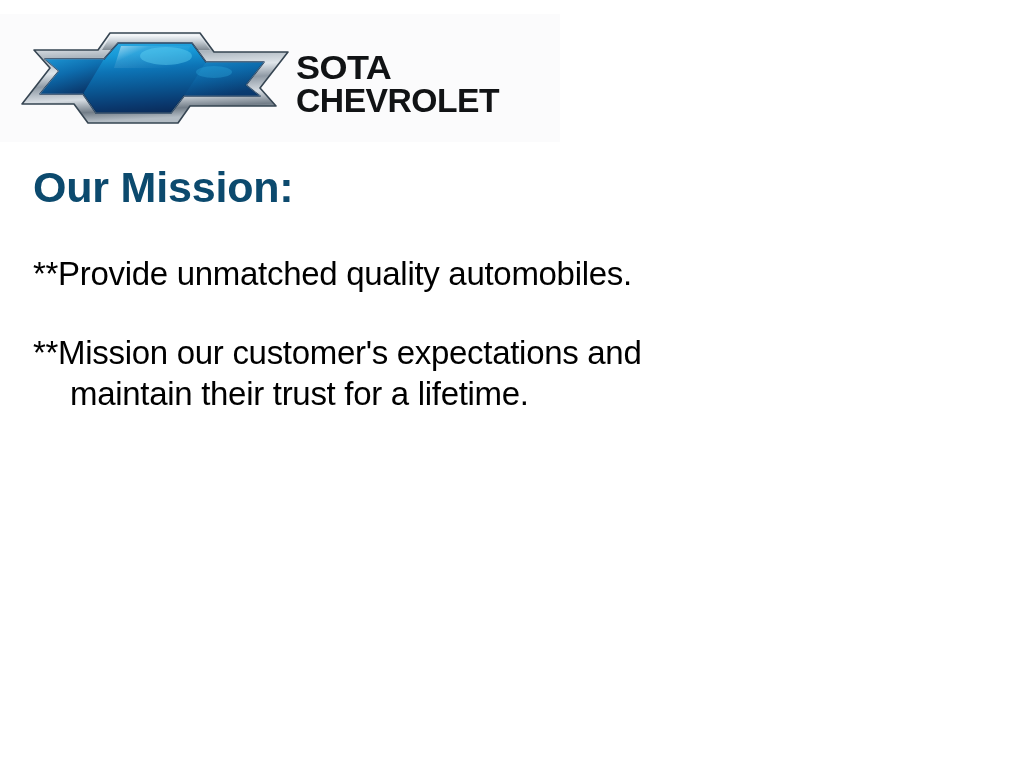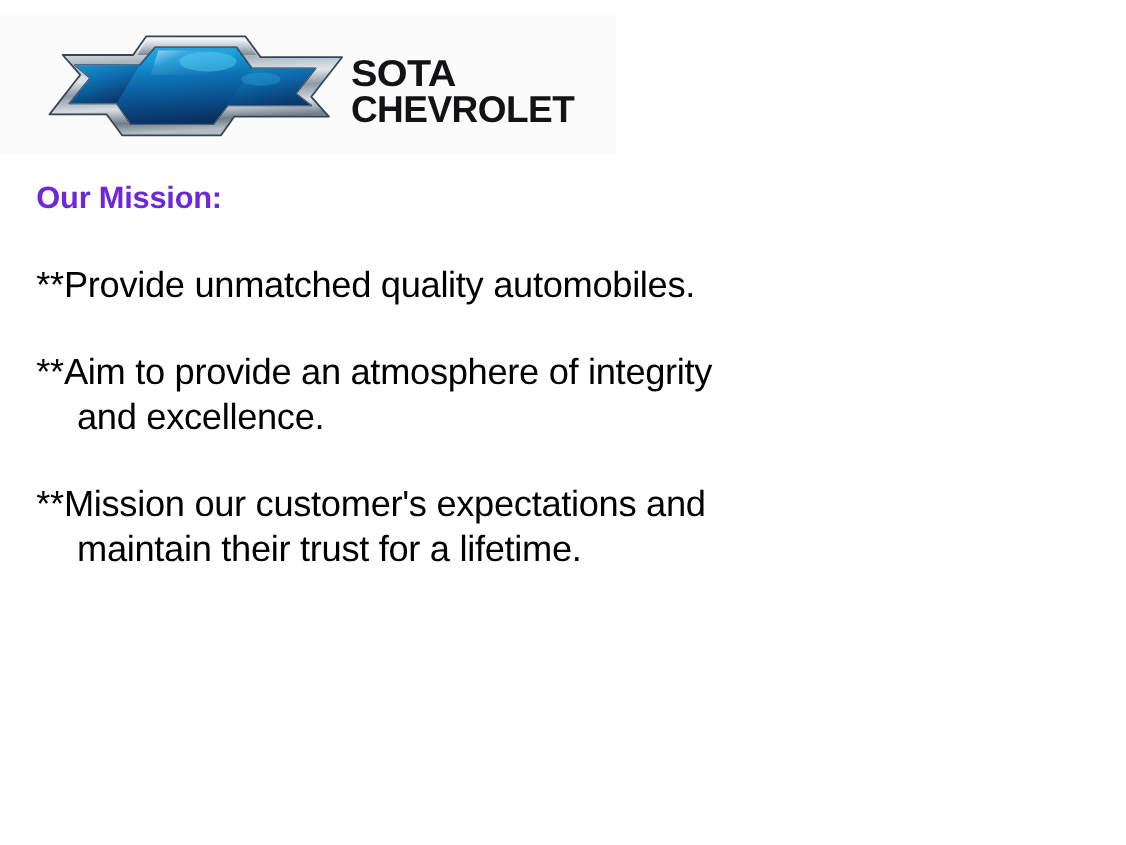--- a/index.html
+++ b/index.html
@@ -27,21 +27,20 @@
     background: #fbfbfc;
   }
 
   
   .logo-lockup {
     position: absolute;
     left: 0px;
     top: 14px;
     width: 560px;
     height: 128px;
-    margin-left: 23px;
   }
 
   .bowtie-wrap {
     position: absolute;
     left: 14px;
     top: 12px;
     width: 282px;
     height: 104px;
   }
   .bowtie-wrap svg { display: block; width: 100%; height: 100%; }
@@ -83,24 +82,24 @@
   
   .body-copy {
     position: absolute;
     left: 33px;
     top: 152px;
     width: 960px;
     color: #000000;
   }
 
   .mission-heading {
-    font-size: 28px;
+    font-size: 43px;
     font-weight: 700;
     line-height: 1.0;
-    color: #6d28d9;
+    color: #0c4a6e;
     margin: 0 0 0 0;
     padding-top: 14px;
     letter-spacing: -0.2px;
     white-space: nowrap;
   }
 
   .bullet {
     font-size: 33px;
     font-weight: 400;
     line-height: 41px;
@@ -189,20 +188,18 @@
     </div>
   </div>
 
   <div class="body-copy">
 
     <div class="mission-heading">Our Mission:</div>
 
     <div class="bullet bullet-gap-1">**Provide unmatched quality automobiles.</div>
 
 
-    <div class="bullet bullet-gap">**Aim to provide an atmosphere of integrity
-and excellence.</div>
 
     <div class="bullet bullet-gap">**Mission our customer's expectations and
 maintain their trust for a lifetime.</div>
 
   </div>
 </div>
 
 </body></html>

